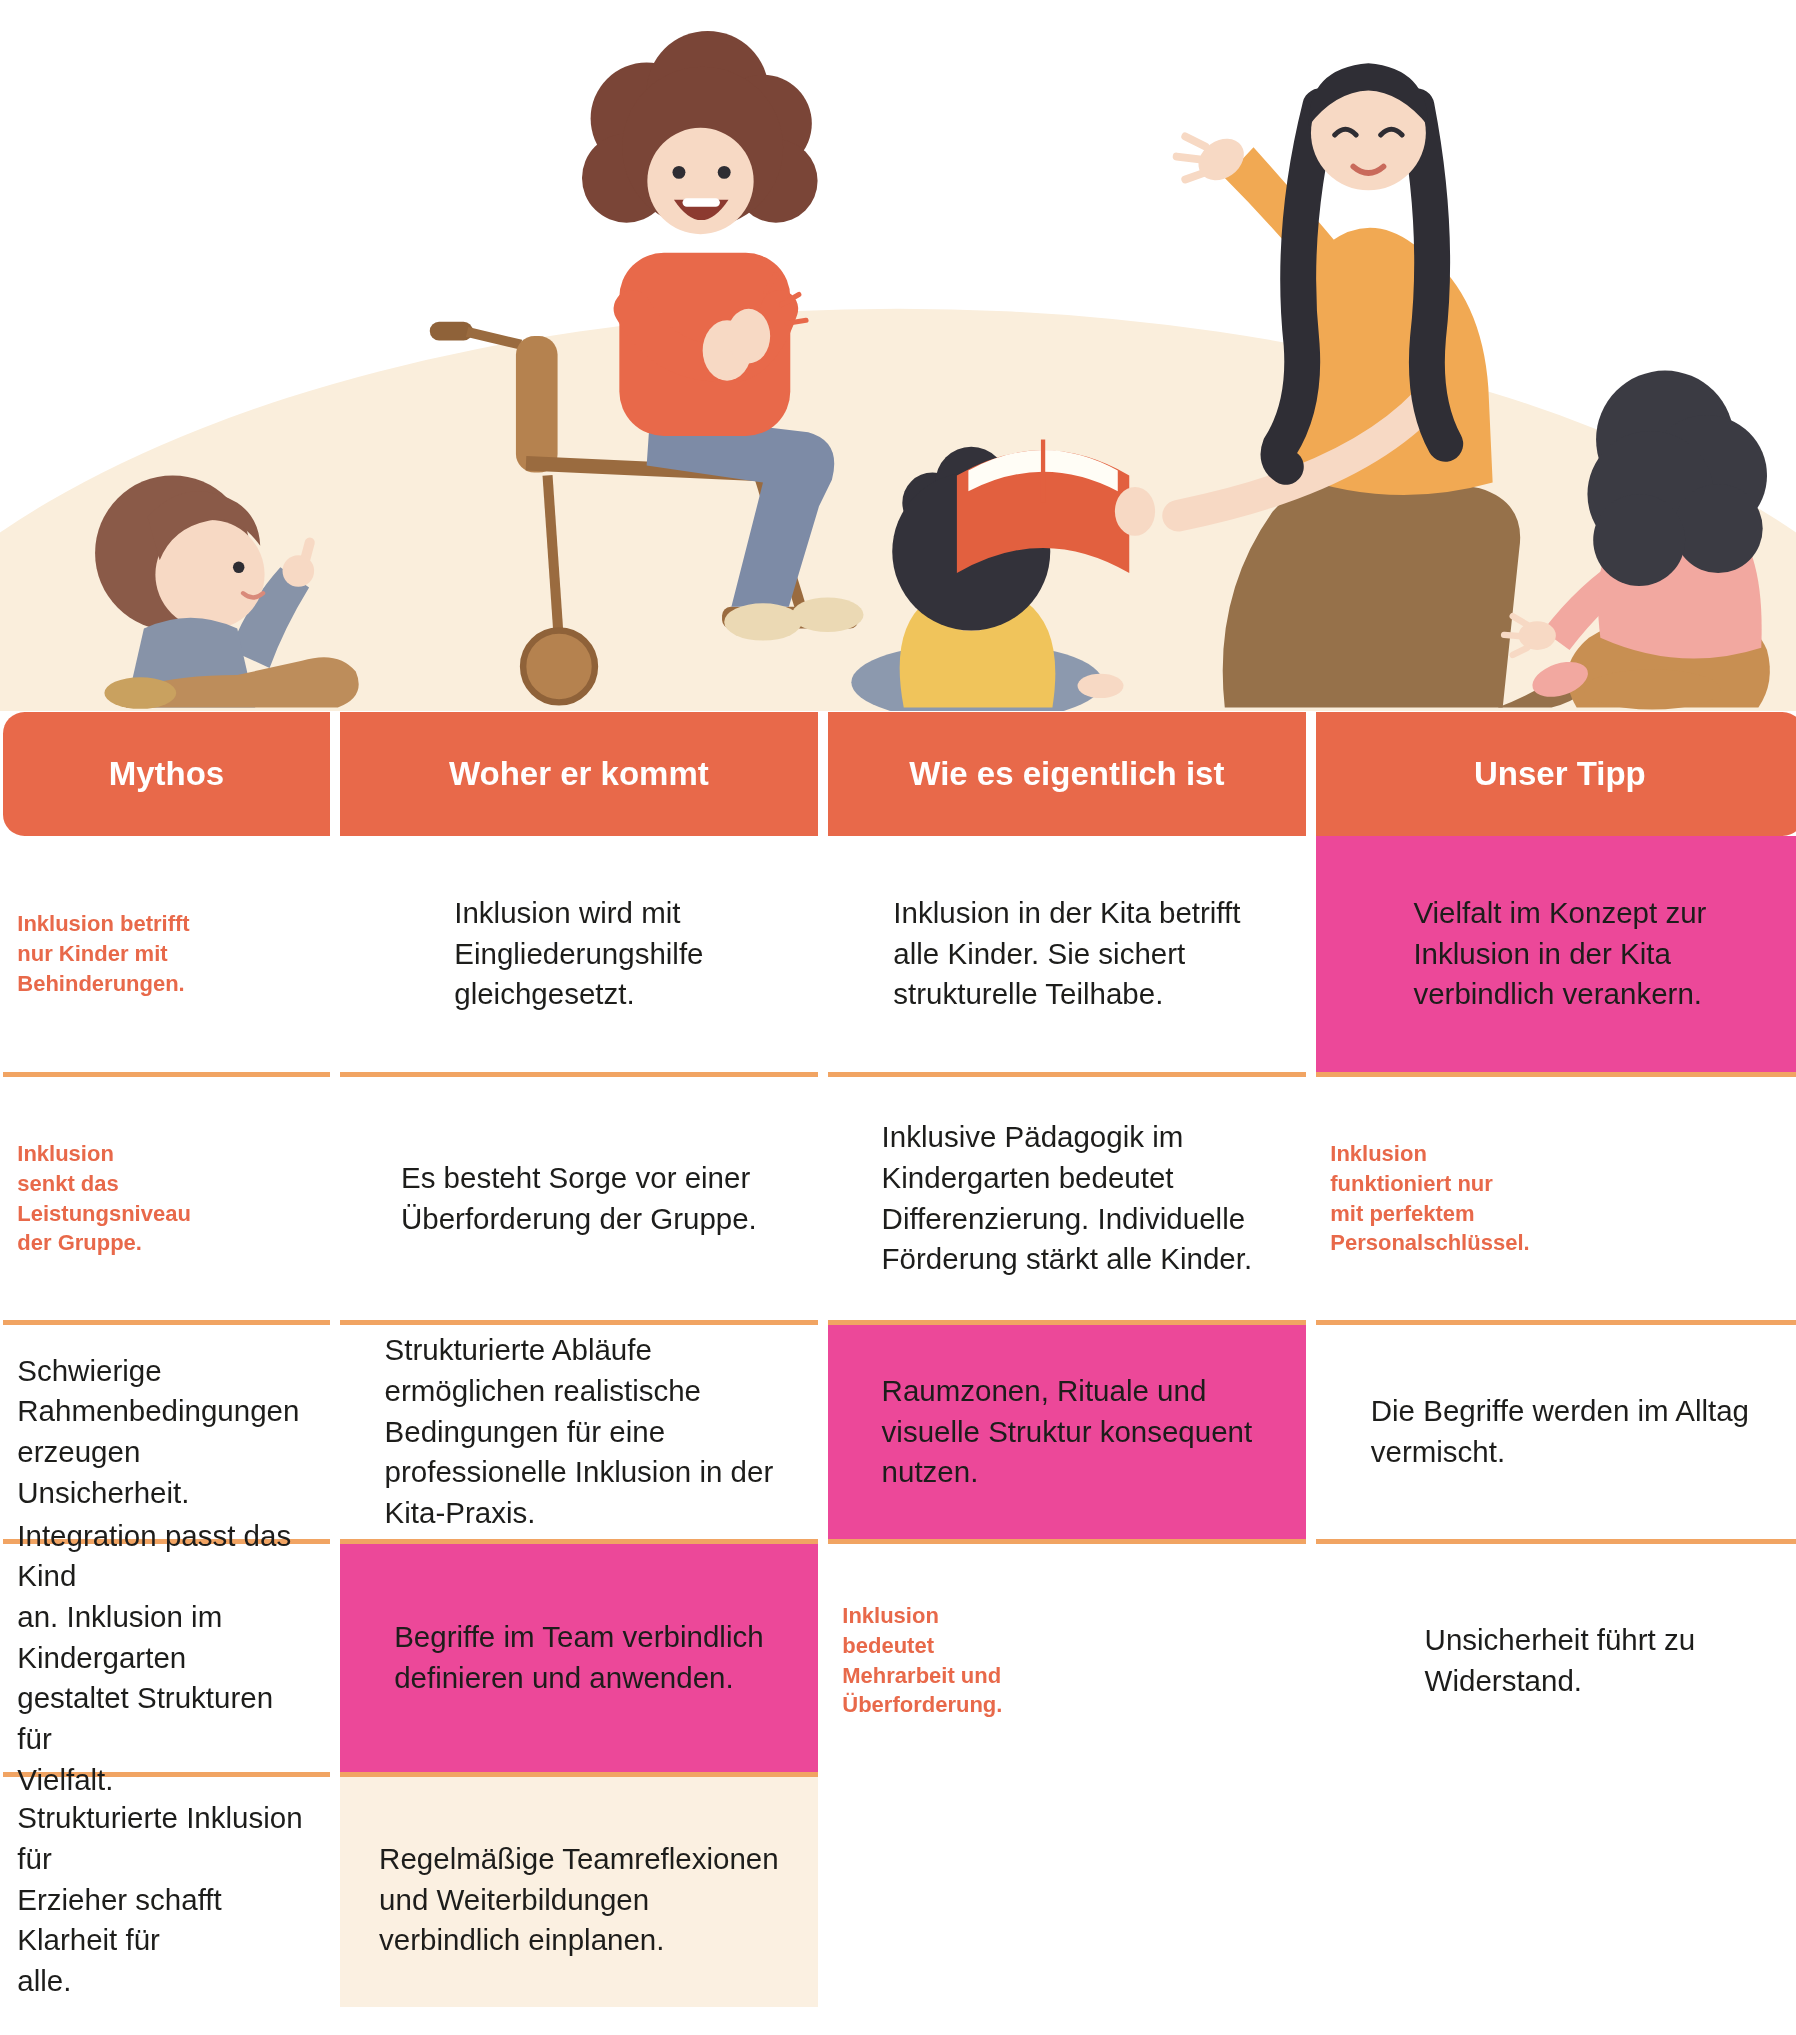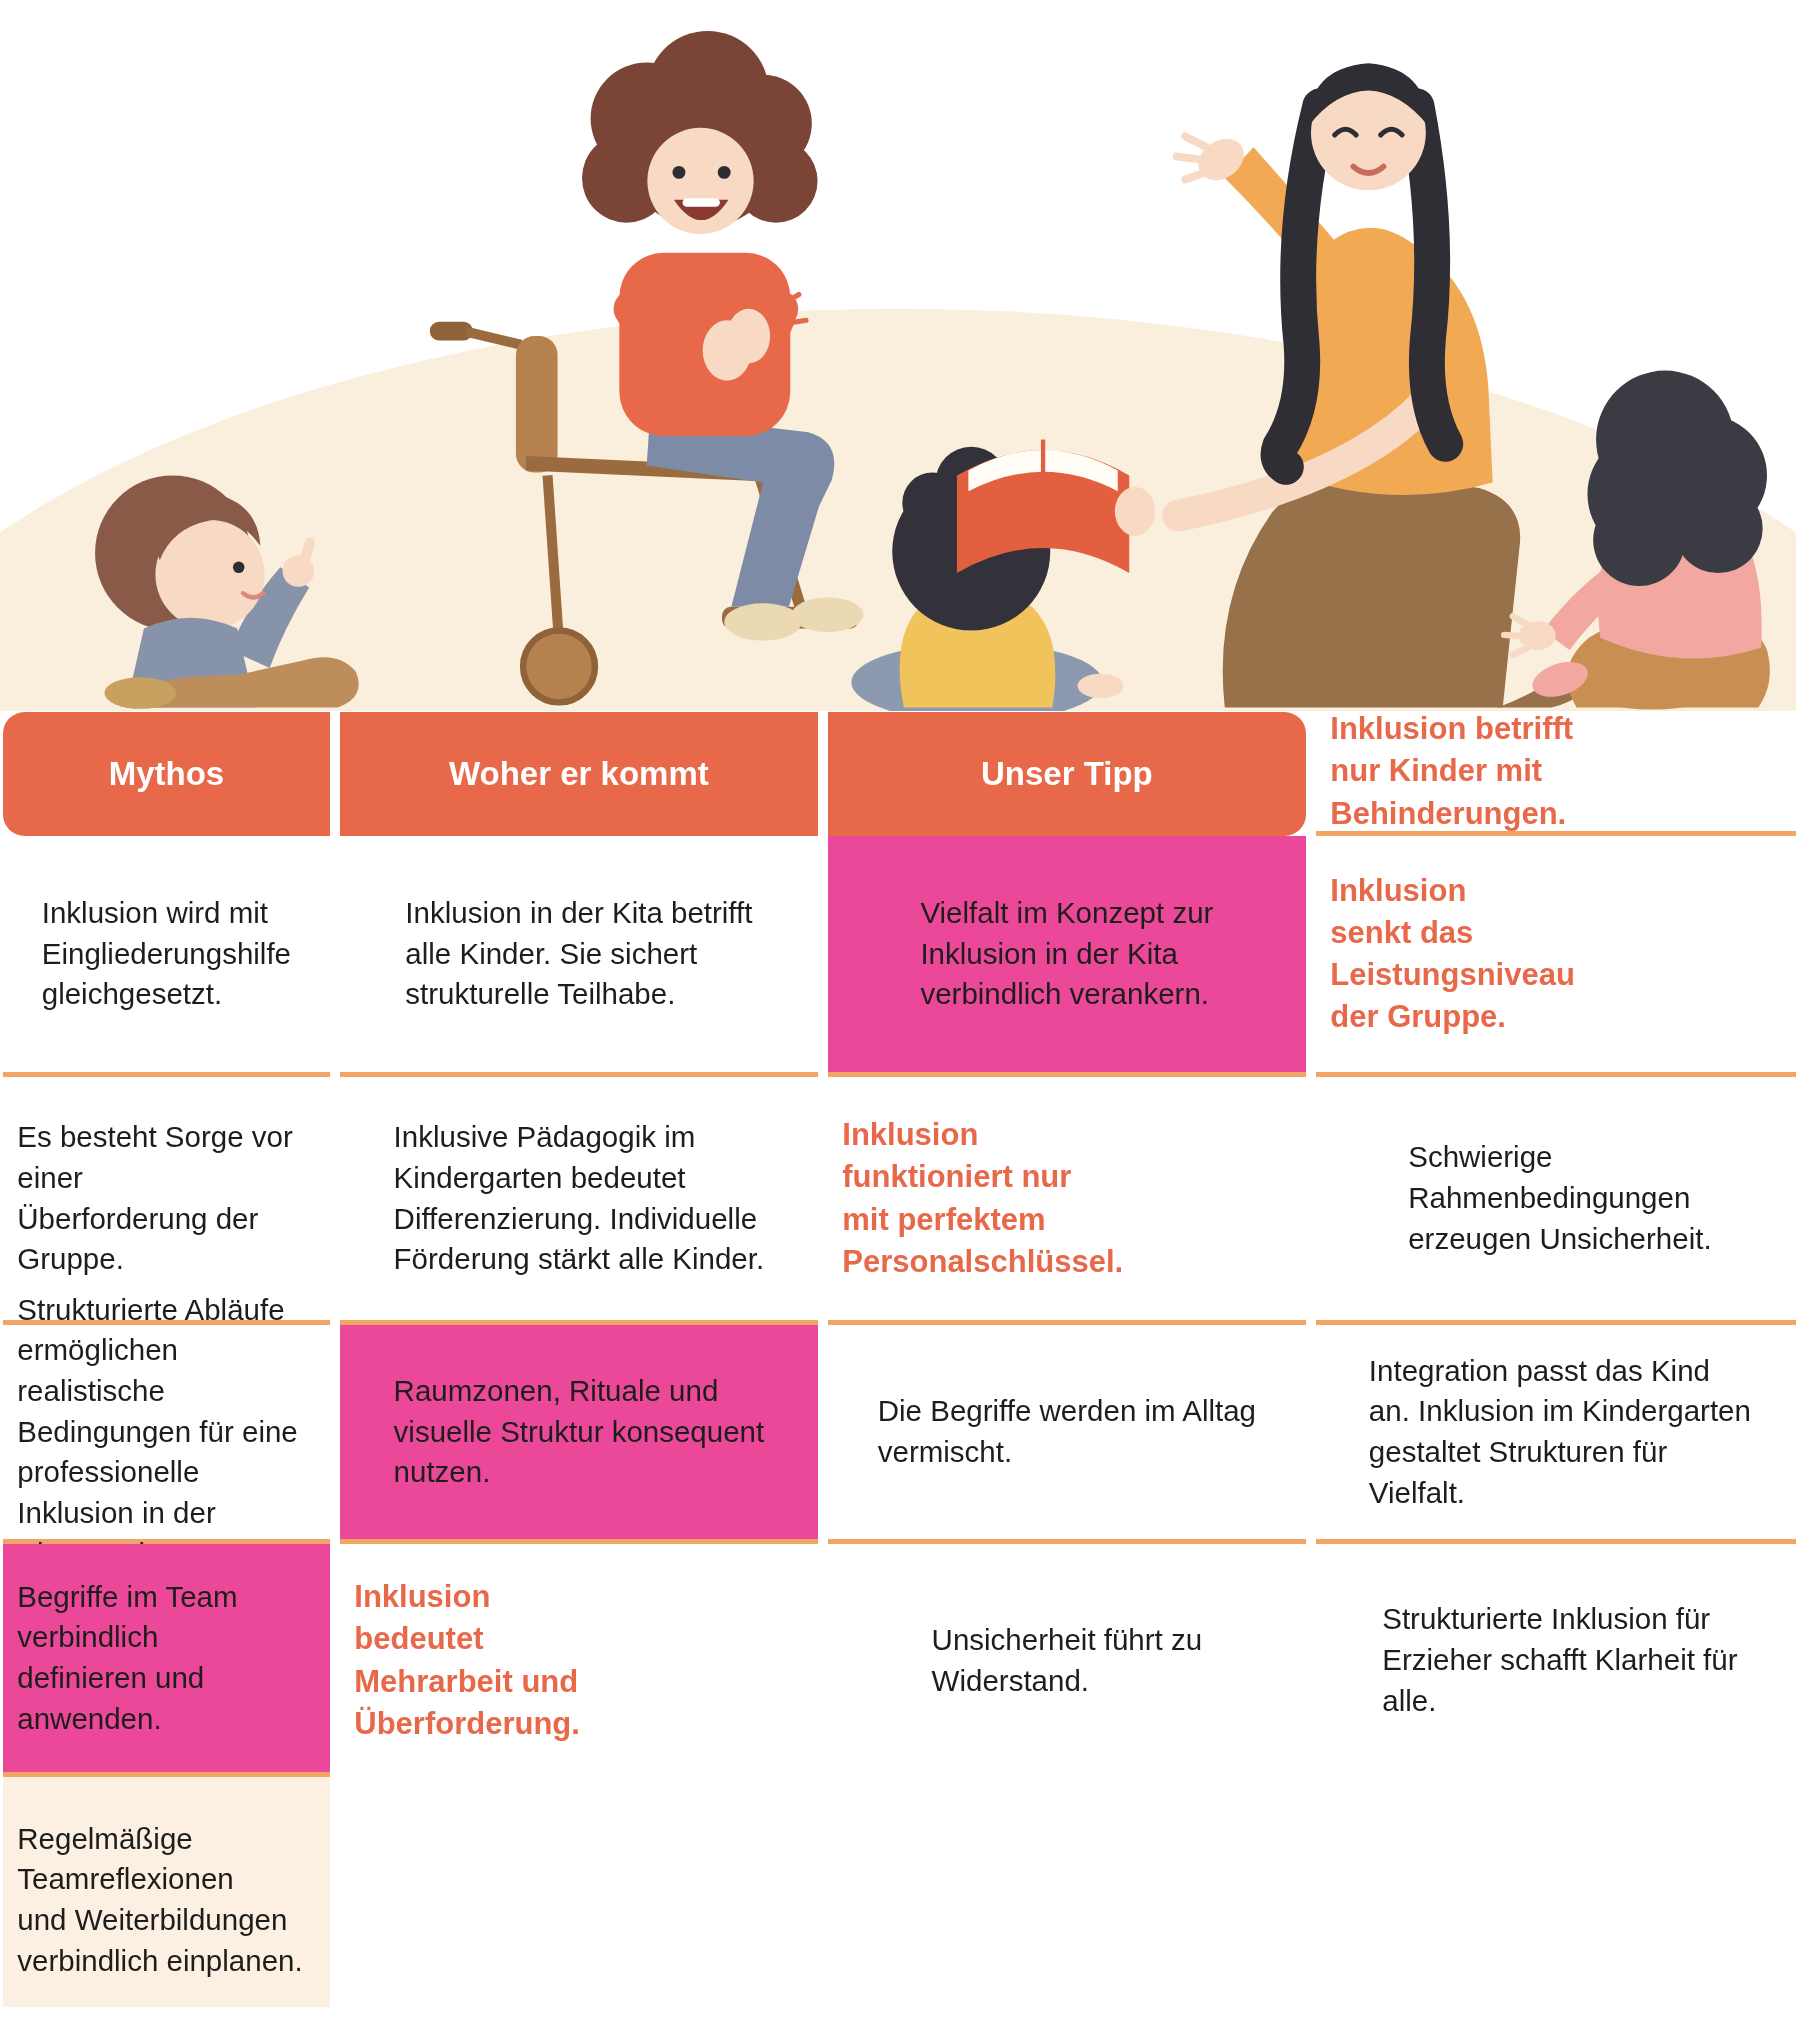--- a/index.html
+++ b/index.html
@@ -47,21 +47,21 @@
     line-height:1.38;
     white-space:pre-line;
     border-bottom:5px solid #F1A463;
     box-sizing:border-box;
     padding:7.2px 14.4px;
   }
   .td.myth{
     justify-content:flex-start;
     text-align:left;
     font-weight:700;
-    font-size:31px;
+    font-size:22px;
     line-height:1.36;
     color:#E8694A;
     padding-left:14.4px;
     padding-right:24.4px;
   }
   .td.tip{background:#ec4899;}
   .td.lastrow{border-bottom:none;}
   .td.tip.lastrow{
     background:linear-gradient(#FBF0E1 0 230px, rgba(255,255,255,0) 230px);
   }
@@ -174,20 +174,21 @@
         <circle cx="2392" cy="736" r="62" fill="#3B3B43"></circle>
         <circle cx="2282" cy="752" r="64" fill="#3B3B43"></circle>
       </g>
     </svg>
   </div>
 
   <div class="myth-table">
 
     <div class="th first">Mythos</div>
     <div class="th">Woher er kommt</div>
+    <div class="th">Wie es eigentlich ist</div>
     <div class="th last">Unser Tipp</div>
 
     <div class="td myth">Inklusion betrifft
 nur Kinder mit
 Behinderungen.</div>
     <div class="td origin">Inklusion wird mit
 Eingliederungshilfe
 gleichgesetzt.</div>
     <div class="td reality">Inklusion in der Kita betrifft
 alle Kinder. Sie sichert

